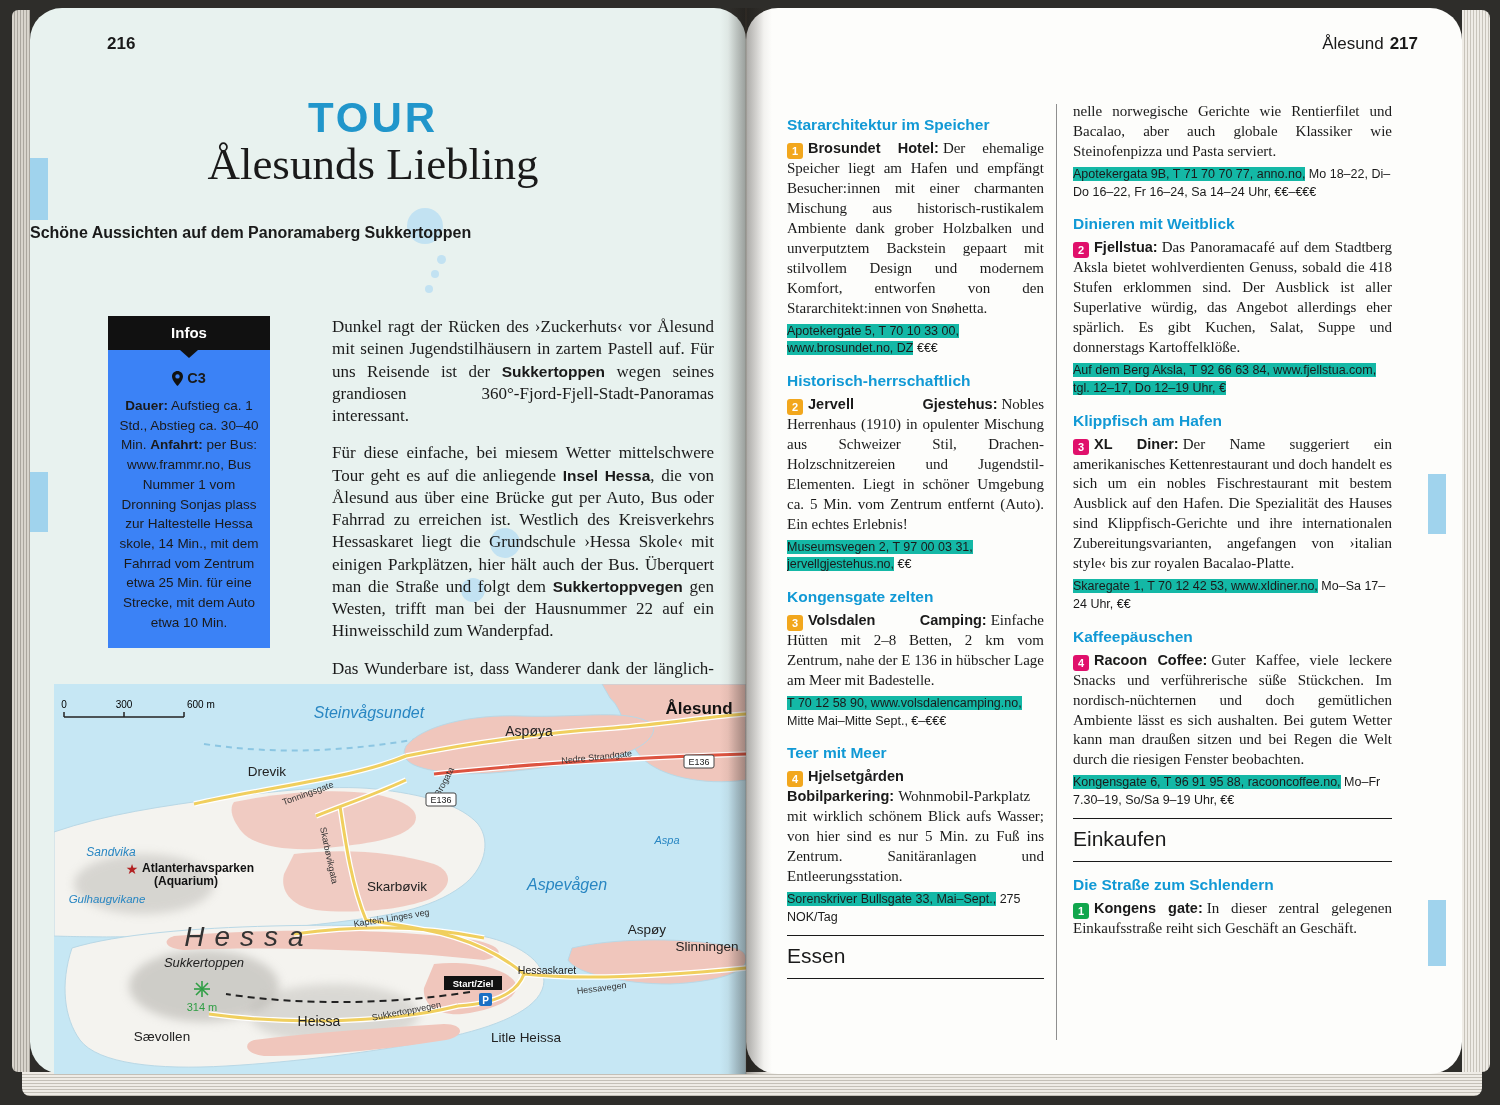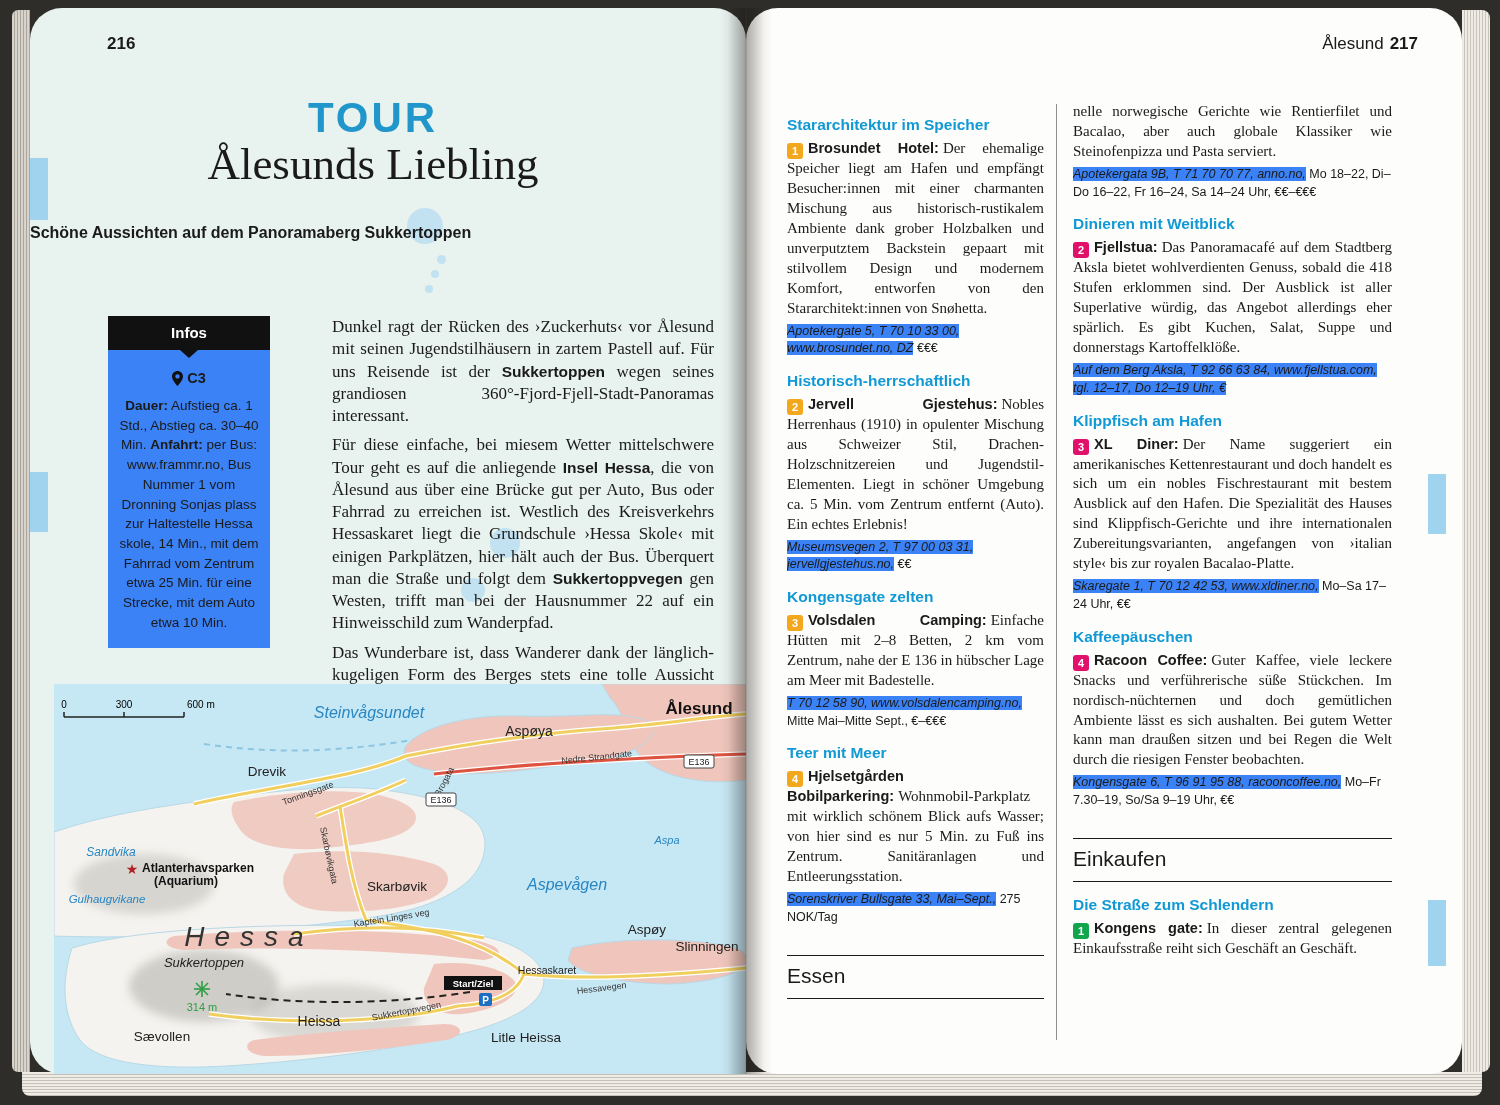--- a/index.html
+++ b/index.html
@@ -42,47 +42,47 @@
 
   .infobox { position:absolute; left:78px; top:308px; width:162px; background:#3b82f6; z-index:2; text-align:center; padding-bottom:16px; }
   .infobox-head { position:relative; background:#111; color:#fff; font-weight:bold; font-size:15px; padding:8px 0 9px; }
   .infobox-head::after { content:""; position:absolute; left:50%; bottom:-8px; transform:translateX(-50%);
     border-left:9px solid transparent; border-right:9px solid transparent; border-top:8px solid #111; }
   .pin-row { margin:20px 0 10px; font-weight:bold; font-size:14.5px; display:flex; align-items:center; justify-content:center; gap:4px; }
   .infobox-text { font-size:13.5px; line-height:1.46; padding:0 10px; }
 
   .bodytext { position:absolute; left:302px; top:308px; width:382px; z-index:2;
     font-family:"Liberation Serif",serif; font-size:17px; line-height:1.31; text-align:justify; hyphens:auto; }
-  .bodytext p + p { margin-top:7px; }
+  .bodytext p + p { margin-top:15px; }
   .bodytext strong { font-family:"Liberation Sans",sans-serif; font-size:15.5px; }
 
   .map-wrap { position:absolute; left:24px; top:676px; width:692px; height:390px; z-index:2; }
   .map-wrap svg text { font-family:"Liberation Sans",sans-serif; }
 
   
   .header-right { position:absolute; right:44px; top:26px; font-size:17px; z-index:2; }
   .header-right b { margin-left:6px; }
 
   .col { position:absolute; top:94px; height:942px; overflow:hidden; z-index:2; }
   .col1 { left:41px; width:257px; }
   .col2 { left:327px; width:319px; }
   .col-rule { position:absolute; left:310px; top:96px; width:1px; height:936px; background:#8f8f8f; z-index:2; }
 
   .sec { border-top:1.3px solid #1a1a1a; border-bottom:1.3px solid #1a1a1a; padding:8px 0 10px; font-size:21px; margin-bottom:10px; }
-  .sec.gap-top { margin-top:28px; }
+  .sec.gap-top { margin-top:8px; }
   .sub { color:#1199d5; font-weight:bold; font-size:15.5px; margin:14px 0 5px; }
   .etext { font-family:"Liberation Serif",serif; font-size:15px; line-height:1.33; text-align:justify; hyphens:auto; }
   .ename { font-family:"Liberation Sans",sans-serif; font-weight:bold; font-size:14.5px; margin-right:4px; }
   .num { display:inline-block; width:16px; height:16px; border-radius:3px; color:#fff; font-family:"Liberation Sans",sans-serif;
     font-weight:bold; font-size:11px; line-height:16px; text-align:center; margin-right:5px; vertical-align:-2px; }
   .num.orange { background:#f2a71d; }
   .num.pink { background:#e0106b; }
   .num.green { background:#11a64c; }
   .addr { font-size:12.5px; line-height:1.42; margin-top:4px; text-align:left; }
-  .hl { background:#3b82f6; box-decoration-break:clone;font-style:italic; -webkit-box-decoration-break:clone; }
+  .hl { background:#14b8a6; box-decoration-break:clone; -webkit-box-decoration-break:clone; }
 </style>
 </head>
 <body>
 
 <div class="edge-left"></div>
 <div class="edge-right"></div>
 <div class="edge-bottom"></div>
 
 <div class="page page-left">
   <div class="tab tab-l1"></div>

